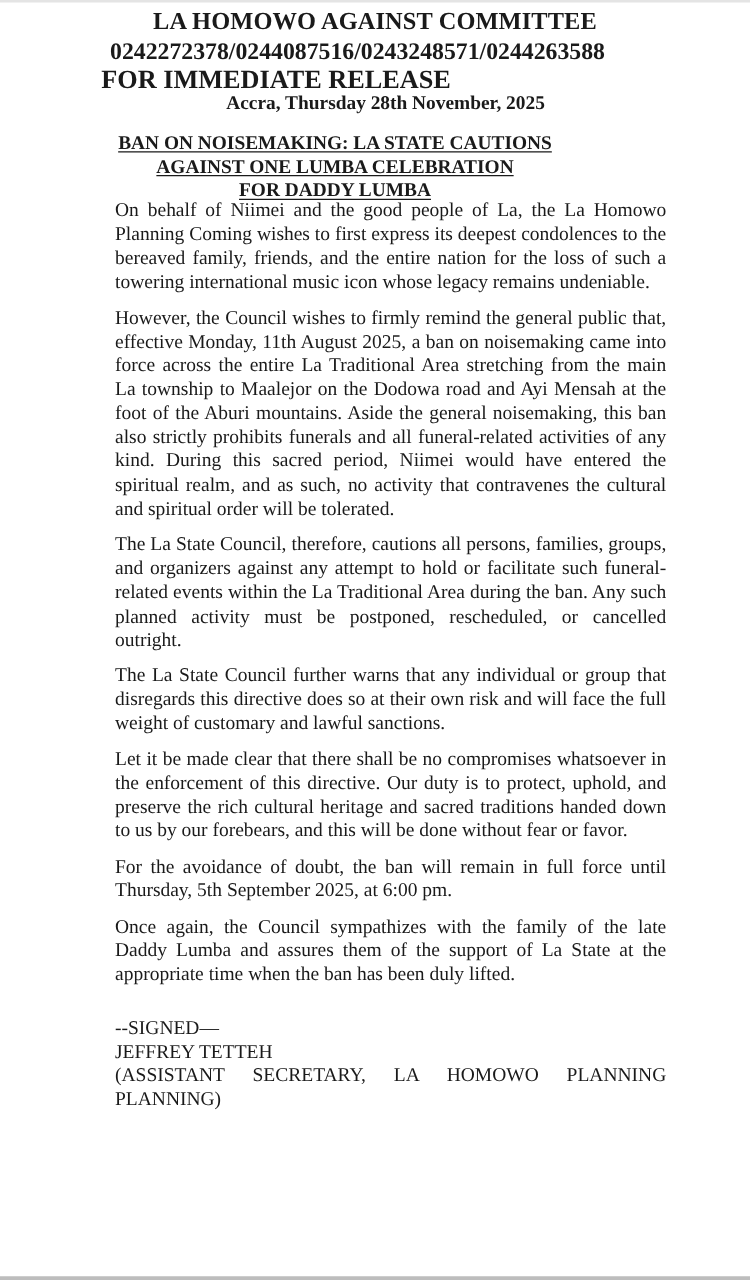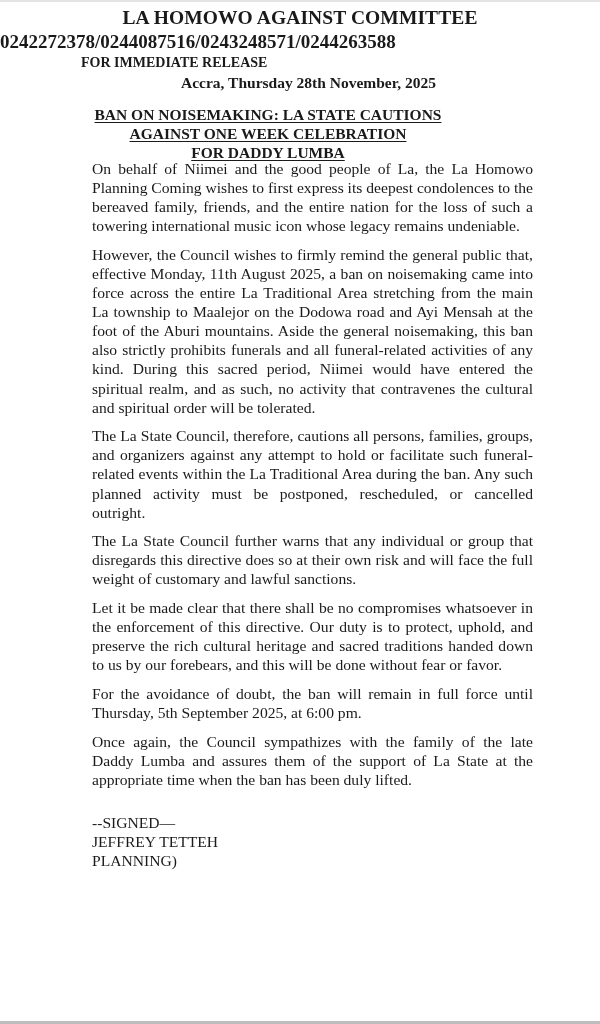--- a/index.html
+++ b/index.html
@@ -9,26 +9,26 @@
     font-family: "Liberation Serif", "DejaVu Serif", serif;
     color: #1a1a1a;
   }
   .top-border { position: absolute; left: 0; top: 0; width: 600px; height: 2px; background: #e4e4e4; }
   .bottom-border { position: absolute; left: 0; bottom: 0; width: 600px; height: 3px; background: #bdbdbd; }
   .org-title {
     position: absolute; left: 0; top: 7px; width: 600px; text-align: center;
     font-weight: bold; font-size: 19.5px; line-height: 22px; letter-spacing: 0.1px;
   }
   .phones {
-    position: absolute; left: 0; top: 31px; width: 572px; 
+    position: absolute; left: 0; top: 31px; width: 572px; text-align: center;
     font-weight: bold; font-size: 19px; line-height: 22px;
   }
   .release {
     position: absolute; left: 81px; top: 54px;
-    font-weight: bold; font-size: 14px; line-height: 18px;
+    font-weight: bold; font-size: 21px; line-height: 18px;
   }
   .dateline {
     position: absolute; left: 181px; top: 74px;
     font-weight: bold; font-size: 15.5px; line-height: 18px;
   }
   .headline {
     position: absolute; left: 0; top: 105px; width: 536px; text-align: center;
     font-weight: bold; font-size: 15.5px; line-height: 19px;
   }
   .headline span { display: block; }
@@ -49,36 +49,37 @@
 <div class="top-border"></div>
 
 <div>
   <div class="org-title">LA HOMOWO AGAINST COMMITTEE</div>
   <div class="phones">0242272378/0244087516/0243248571/0244263588</div>
   <div class="release">FOR IMMEDIATE RELEASE</div>
   <div class="dateline">Accra, Thursday 28th November, 2025</div>
 
   <div class="headline">
     <span><u>BAN ON NOISEMAKING: LA STATE CAUTIONS</u></span>
-    <span><u>AGAINST ONE WEEK CELEBRATION</u></span>
+    <span><u>AGAINST ONE LUMBA CELEBRATION</u></span>
     <span><u>FOR DADDY LUMBA</u></span>
   </div>
 
   <div class="body">
     <p>On behalf of Niimei and the good people of La, the La Homowo Planning Coming wishes to first express its deepest condolences to the bereaved family, friends, and the entire nation for the loss of such a towering international music icon whose legacy remains undeniable.</p>
     <p>However, the Council wishes to firmly remind the general public that, effective Monday, 11th August 2025, a ban on noisemaking came into force across the entire La Traditional Area stretching from the main La township to Maalejor on the Dodowa road and Ayi Mensah at the foot of the Aburi mountains. Aside the general noisemaking, this ban also strictly prohibits funerals and all funeral-related activities of any kind. During this sacred period, Niimei would have entered the spiritual realm, and as such, no activity that contravenes the cultural and spiritual order will be tolerated.</p>
     <p>The La State Council, therefore, cautions all persons, families, groups, and organizers against any attempt to hold or facilitate such funeral-related events within the La Traditional Area during the ban. Any such planned activity must be postponed, rescheduled, or cancelled outright.</p>
     <p>The La State Council further warns that any individual or group that disregards this directive does so at their own risk and will face the full weight of customary and lawful sanctions.</p>
     <p>Let it be made clear that there shall be no compromises whatsoever in the enforcement of this directive. Our duty is to protect, uphold, and preserve the rich cultural heritage and sacred traditions handed down to us by our forebears, and this will be done without fear or favor.</p>
     <p>For the avoidance of doubt, the ban will remain in full force until Thursday, 5th September 2025, at 6:00 pm.</p>
     <p>Once again, the Council sympathizes with the family of the late Daddy Lumba and assures them of the support of La State at the appropriate time when the ban has been duly lifted.</p>
 
     <div class="signature">
       <div>--SIGNED—</div>
       <div>JEFFREY TETTEH</div>
       <div class="sig-role">
+        <span class="spread">(ASSISTANT SECRETARY, LA HOMOWO PLANNING</span>
         <span>PLANNING)</span>
       </div>
     </div>
   </div>
 </div>
 
 <div class="bottom-border"></div>
 
 </body></html>

